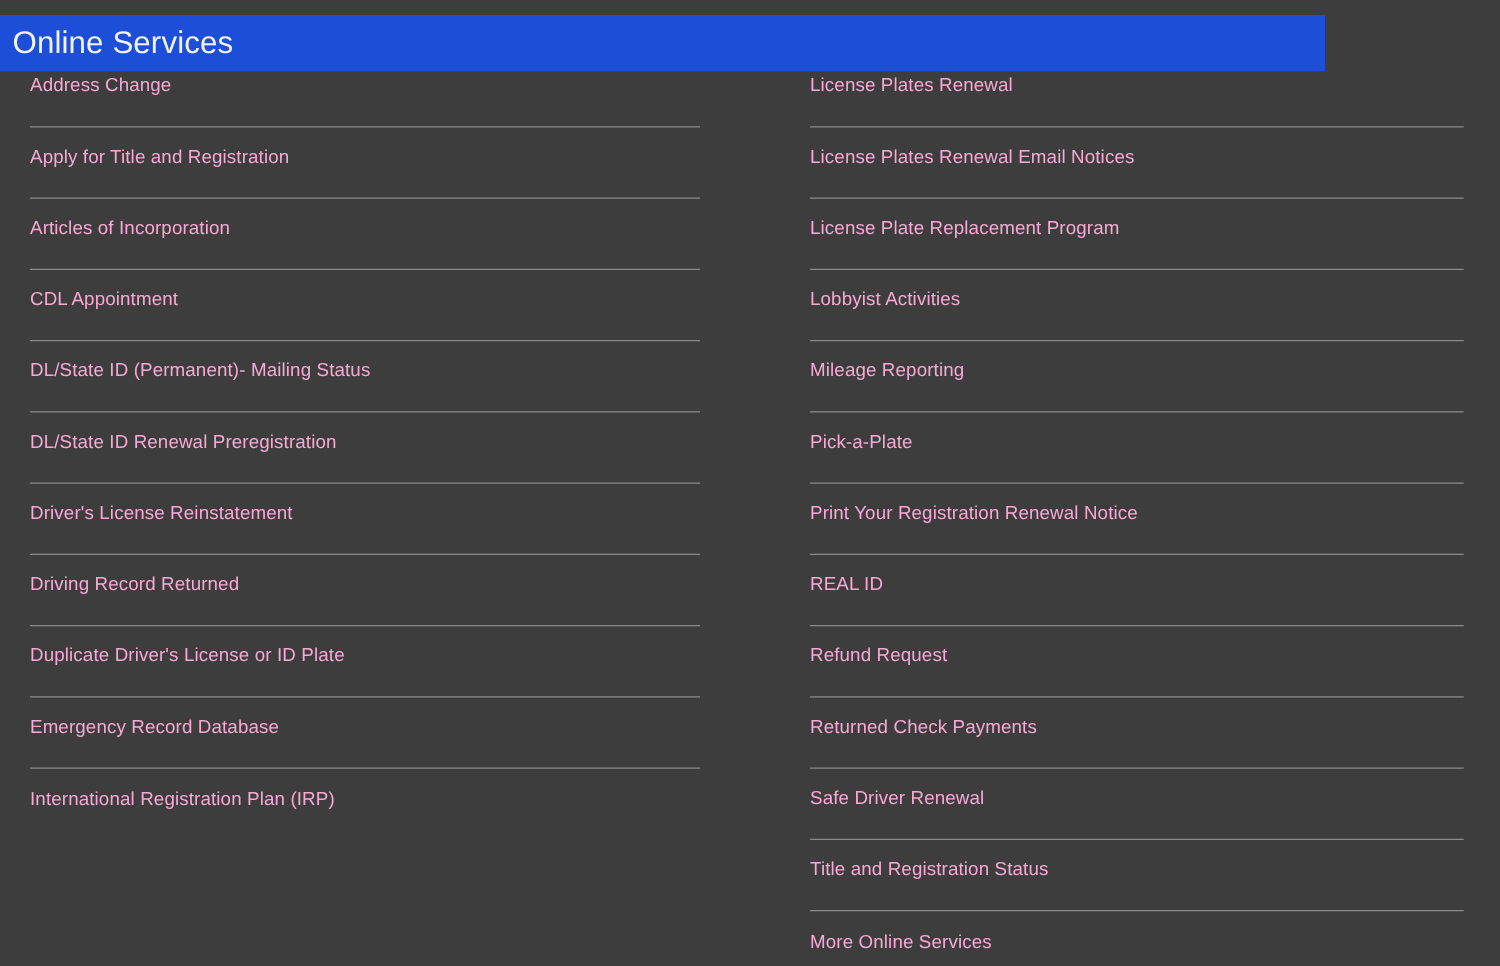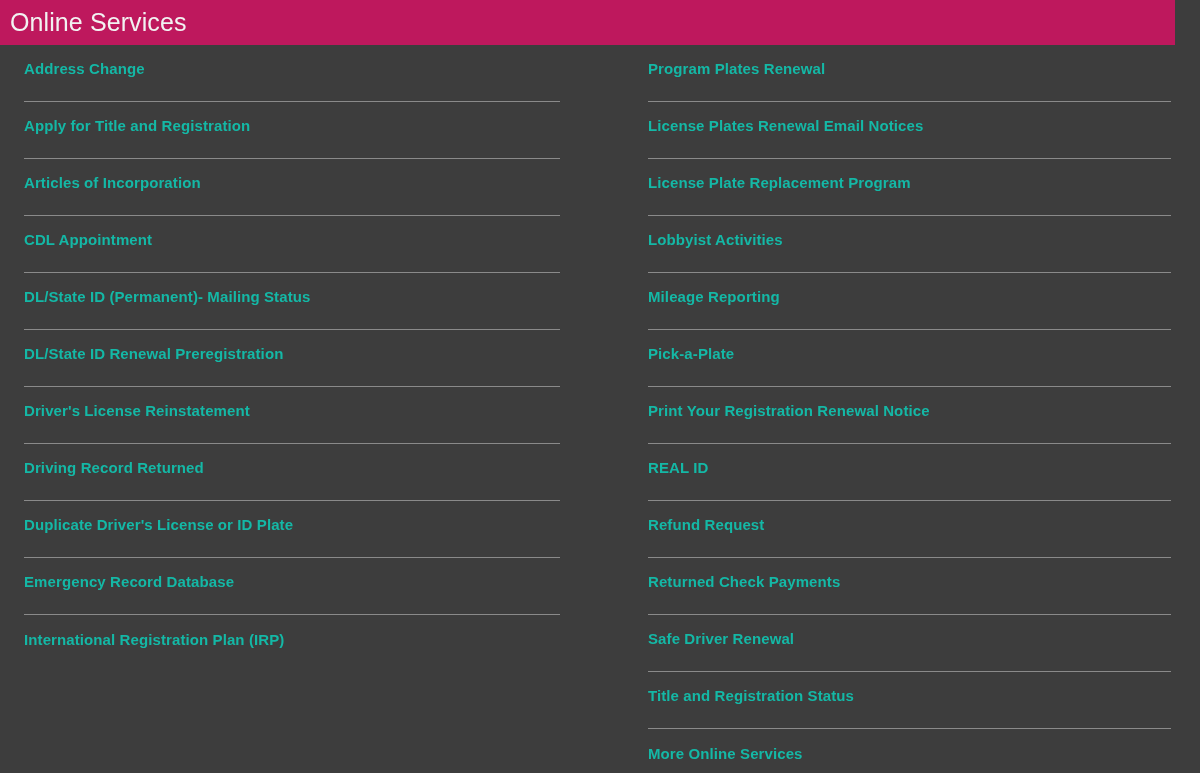--- a/index.html
+++ b/index.html
@@ -20,25 +20,25 @@
     position: relative;
     width: 1200px;
     height: 773px;
     background: #3d3d3d;
     overflow: hidden;
   }
 
   
   .header {
     position: absolute;
-    top: 0;
+    top: 12px;
     left: 0;
-    width: 1175px;
+    width: 1060px;
     height: 45px;
-    background: #be185d;
+    background: #1d4ed8;
     box-sizing: border-box;
     display: flex;
     align-items: center;
   }
   .header-title {
     color: #f2f2f2;
     font-size: 25px;
     font-weight: 400;
     line-height: 1;
     padding-left: 10px;
@@ -80,23 +80,23 @@
     box-sizing: border-box;
     display: flex;
     align-items: center;
     border-bottom: 1px solid #8a8a8a;
     cursor: pointer;
   }
   .service-item:last-child {
     border-bottom: none;
   }
   .service-label {
-    color: #14b8a6;
+    color: #f9a8d4;
     font-size: 15px;
-    font-weight: 700;
+    font-weight: 400;
     line-height: 1.2;
     letter-spacing: 0.1px;
     white-space: nowrap;
     padding-bottom: 8px;
   }
 </style>
 </head>
 <body>
 
 <div class="page">
@@ -138,21 +138,21 @@
       <div class="service-item">
         <span class="service-label">Emergency Record Database</span>
       </div>
       <div class="service-item">
         <span class="service-label">International Registration Plan (IRP)</span>
       </div>
     </div>
 
     <div class="column column-right">
       <div class="service-item">
-        <span class="service-label">Program Plates Renewal</span>
+        <span class="service-label">License Plates Renewal</span>
       </div>
       <div class="service-item">
         <span class="service-label">License Plates Renewal Email Notices</span>
       </div>
       <div class="service-item">
         <span class="service-label">License Plate Replacement Program</span>
       </div>
       <div class="service-item">
         <span class="service-label">Lobbyist Activities</span>
       </div>

